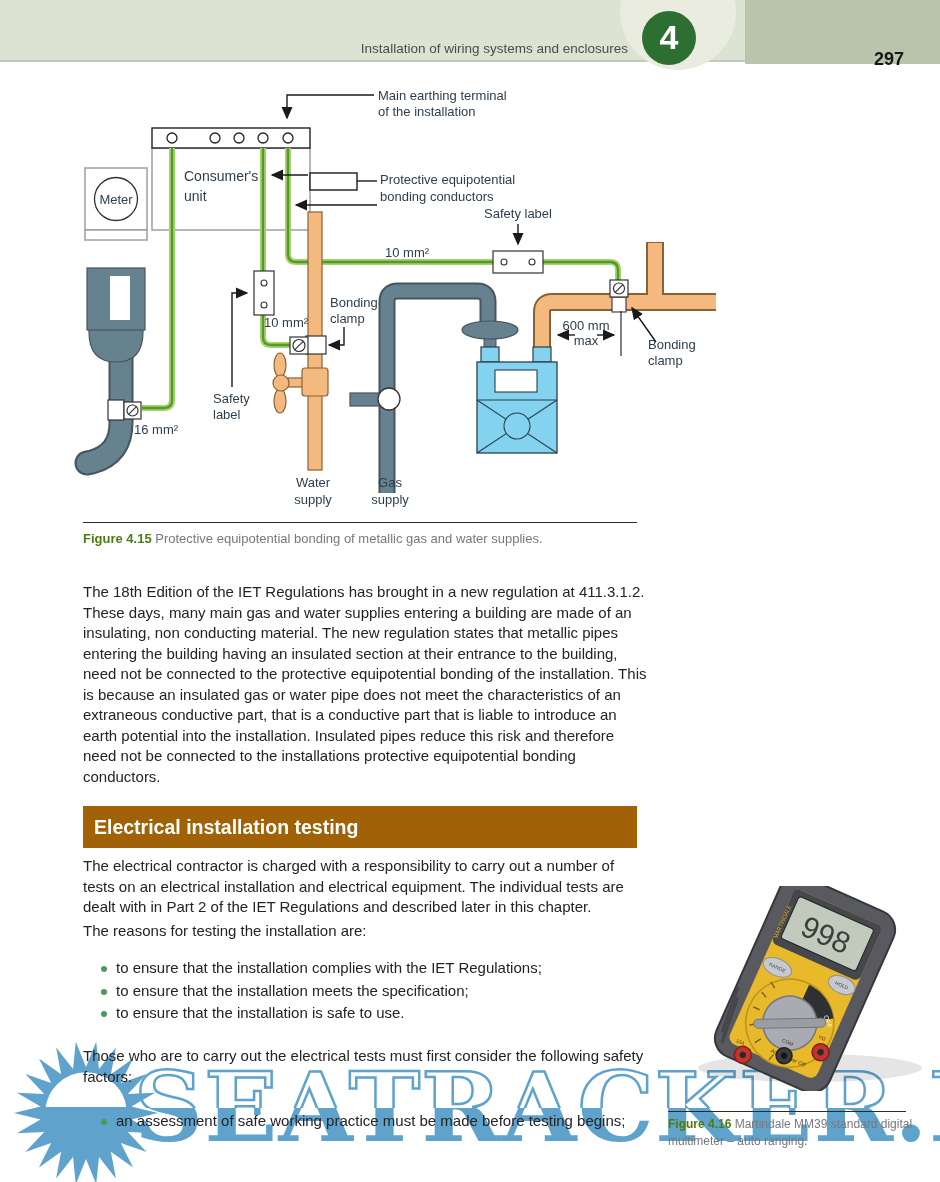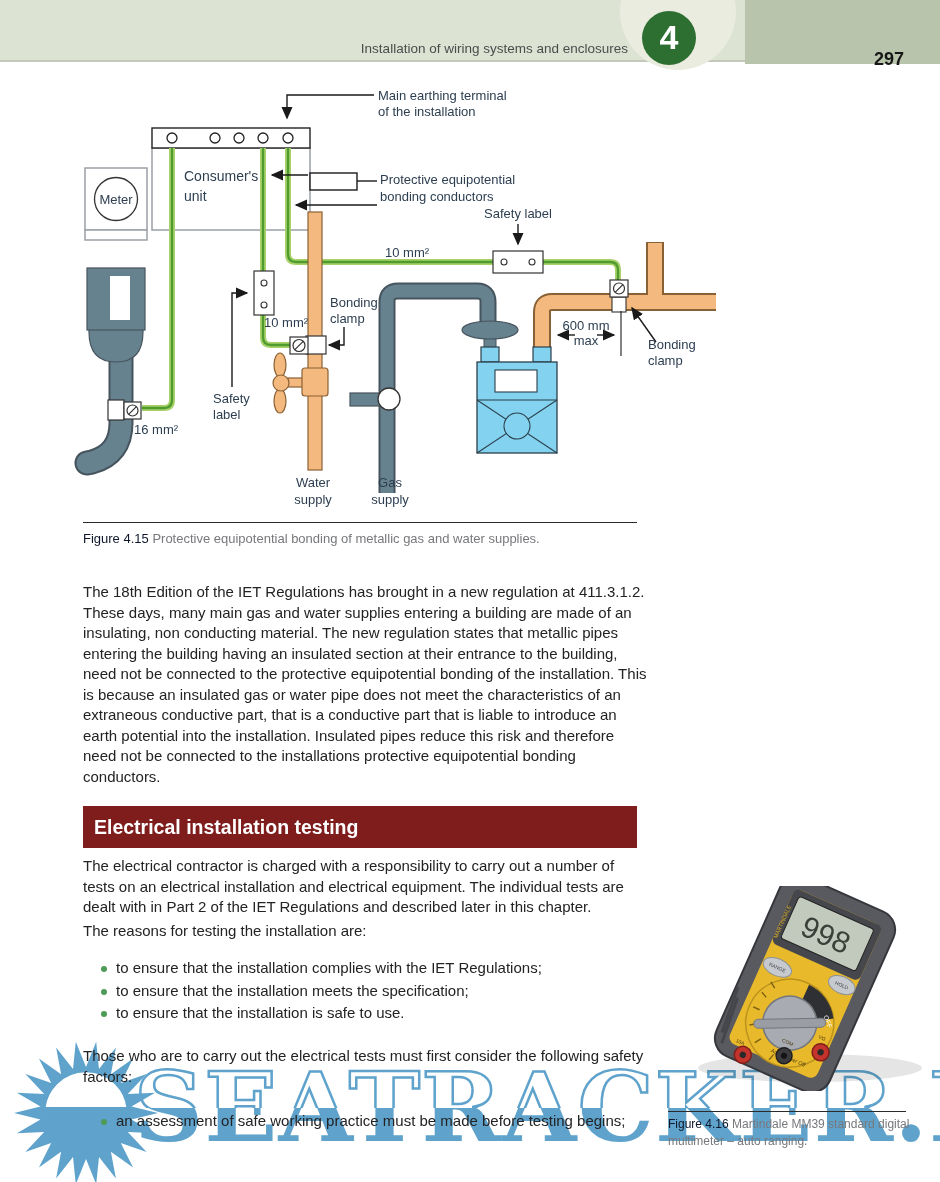--- a/index.html
+++ b/index.html
@@ -19,23 +19,23 @@
   .wm{z-index:1;}
   .wm-text{left:134px;top:1050px;width:806px;height:116px;font-family:"DejaVu Serif",serif;
            font-weight:bold;font-size:96px;line-height:116px;white-space:nowrap;letter-spacing:1px;}
   .wm-text span{position:absolute;left:0;top:0;}
   .wm-outline{color:transparent;-webkit-text-stroke:2.5px #5fa3cd;clip-path:inset(0 0 58px 0);}
   .wm-solid{color:#5fa3cd;clip-path:inset(58px 0 0 0);}
   
   .z2{z-index:2;}
   .rule{border-top:1.5px solid #2b2b2b;height:0;}
   .cap{font-size:13px;color:#77787b;line-height:17px;}
-  .cap b{color:#0f172a;font-weight:normal;}
+  .cap b{color:#4d7c0f;font-weight:bold;}
   .body-text{font-size:15px;line-height:20.5px;color:#232323;}
-  .band{left:83px;top:806px;width:554px;height:42px;background:#7f1d1d;color:#ffffff;
+  .band{left:83px;top:806px;width:554px;height:42px;background:#a16207;color:#ffffff;
         font-size:19.5px;font-weight:bold;line-height:42px;padding-left:11px;}
   ul.blist{margin:12px;padding:0;list-style:none;}
   ul.blist li{position:relative;padding-left:21px;font-size:15px;line-height:20.5px;margin-bottom:2px;}
   ul.blist.sp li{margin-bottom:6px;}
   ul.blist li::before{content:"";position:absolute;left:6px;top:8px;width:6px;height:6px;
                       border-radius:50%;background:#4e9b57;}
   svg text{font-family:"Liberation Sans",sans-serif;}
   .dlab{fill:#2c3e50;font-size:13px;}
   .dlab14{fill:#2c3e50;font-size:14px;}
 </style>

